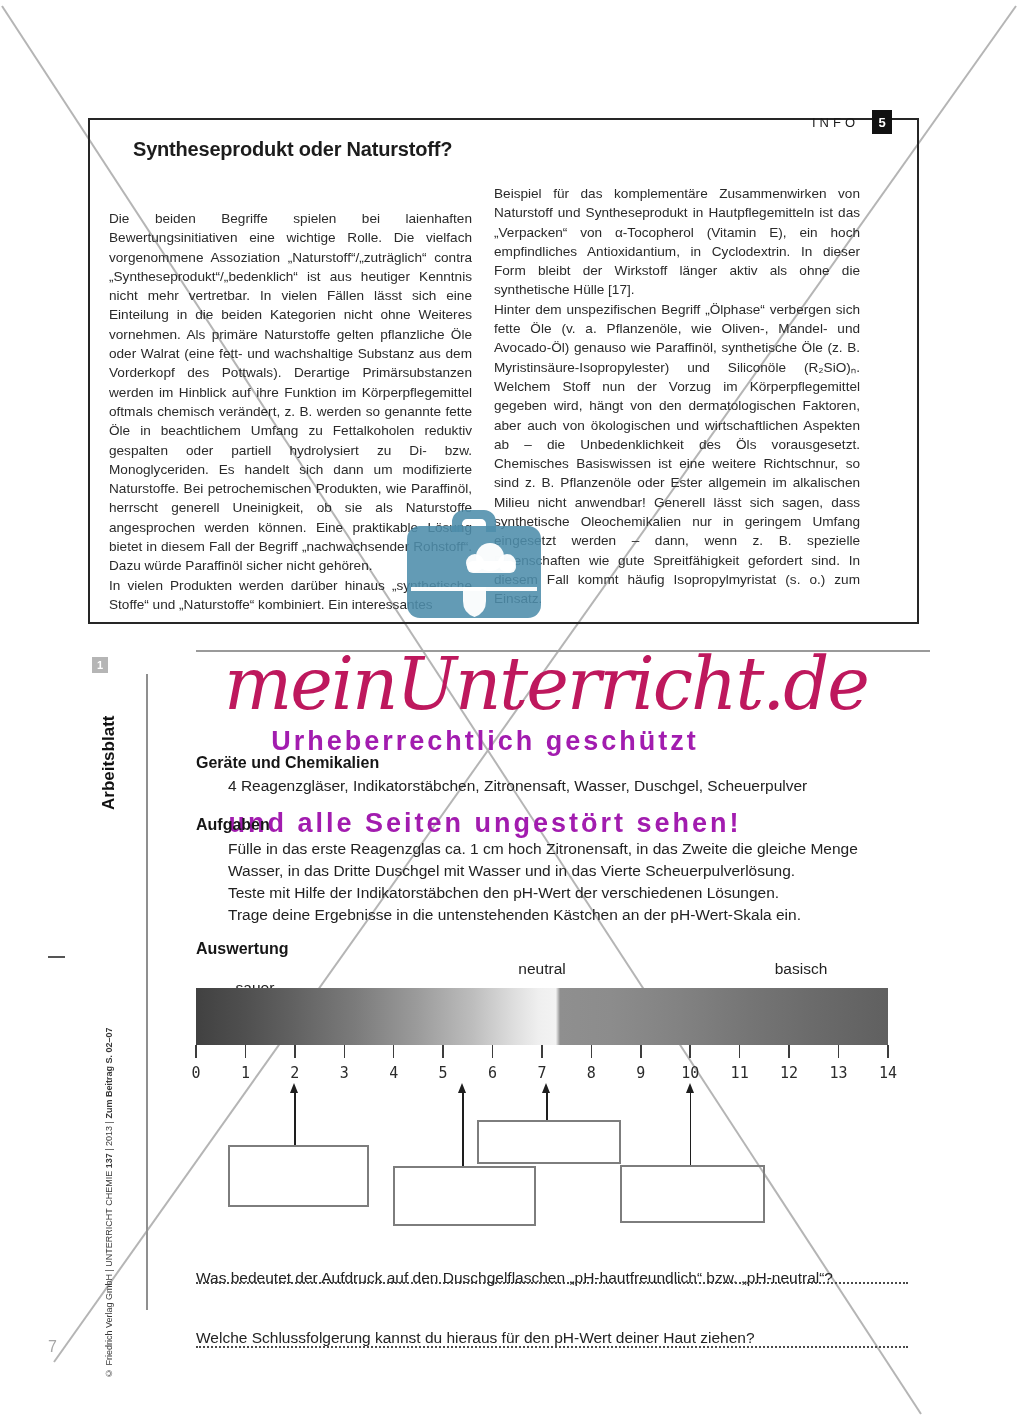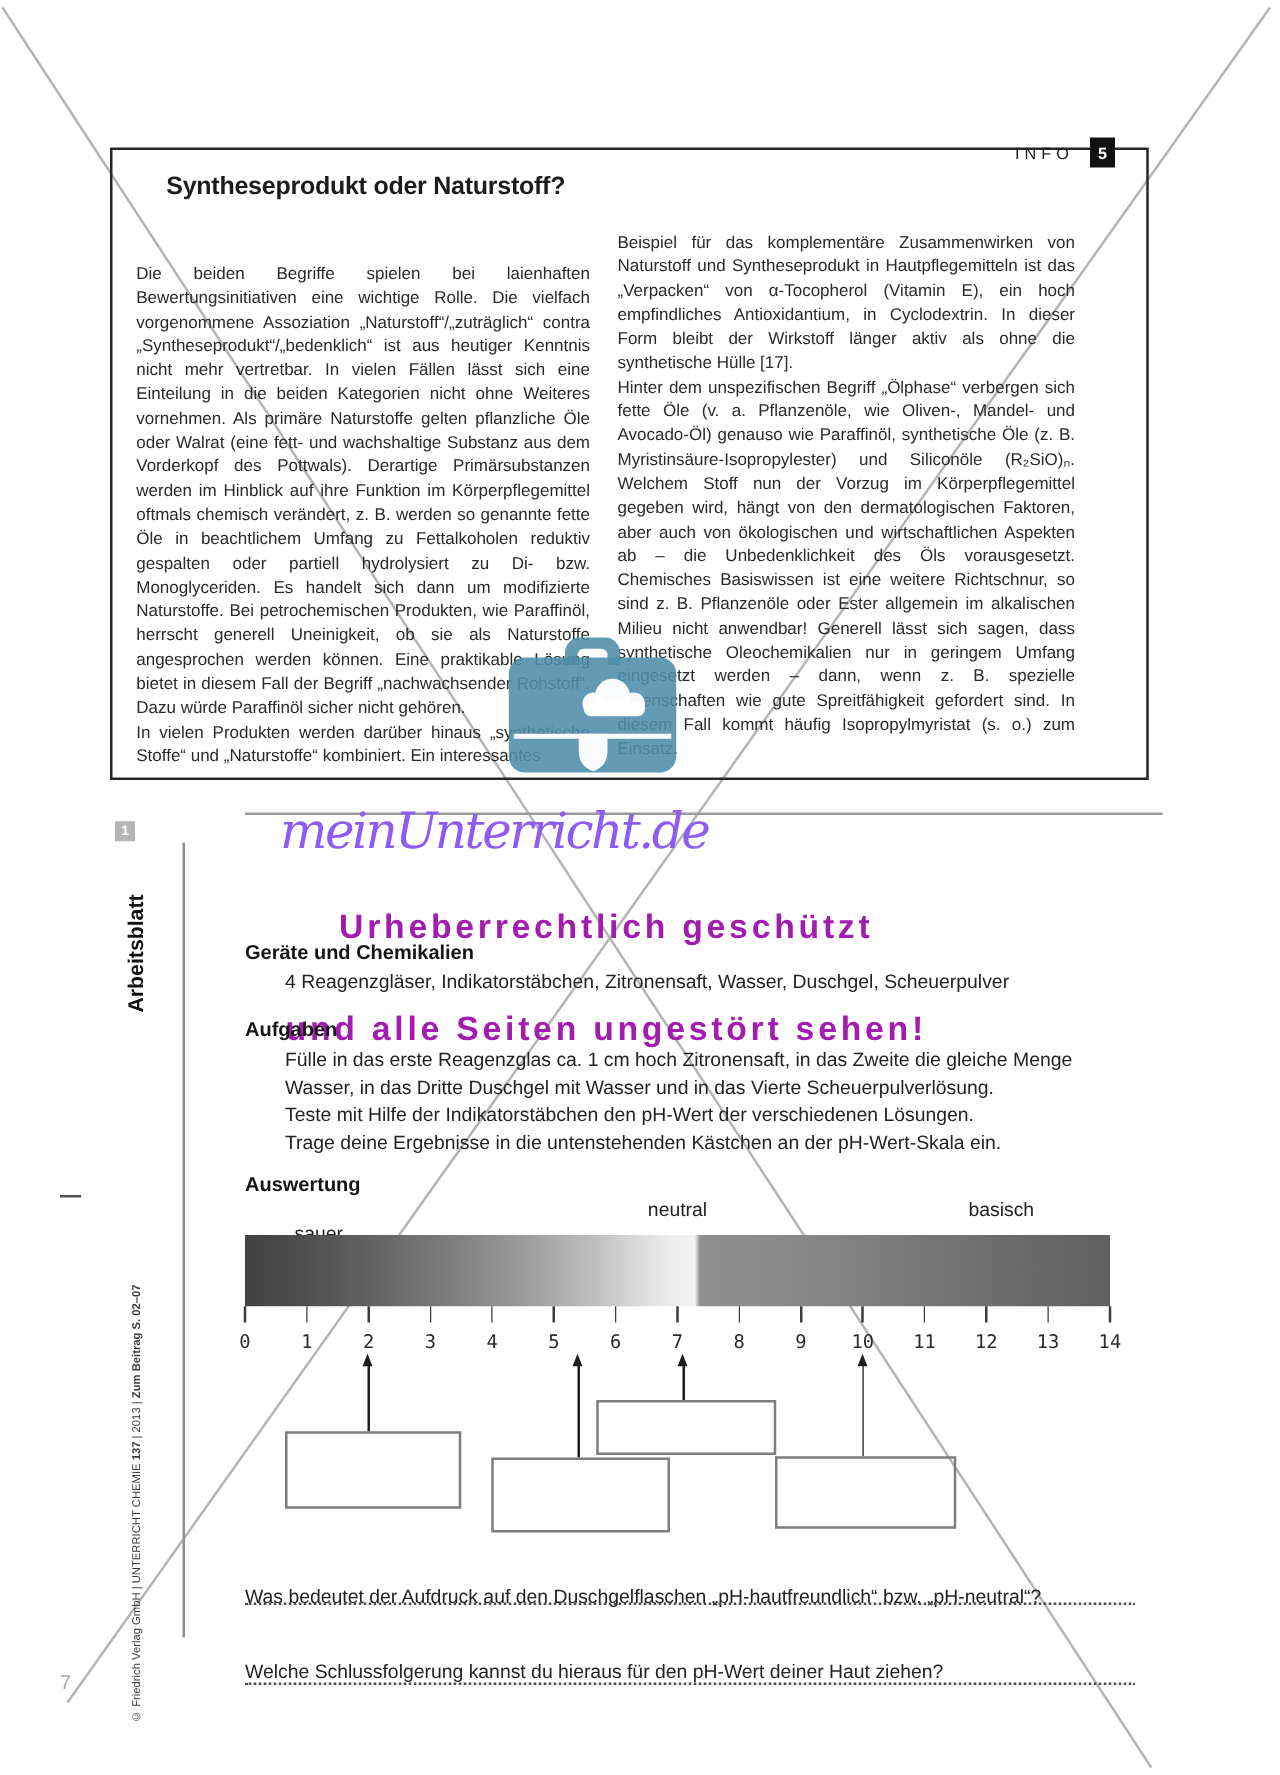--- a/index.html
+++ b/index.html
@@ -31,21 +31,21 @@
   .v-label{position:absolute;left:99px;top:700px;height:110px;writing-mode:vertical-rl;
            transform:rotate(180deg);font-size:17px;font-weight:bold;color:#111;}
   .v-copy{position:absolute;left:104px;top:1052px;height:326px;writing-mode:vertical-rl;
           transform:rotate(180deg);font-size:9px;color:#3a3a3a;white-space:nowrap;}
   .v-copy .b{font-weight:bold;}
   .pageno{position:absolute;left:48px;top:1338px;font-size:16px;color:#a6a6a6;}
   .margin-dash{position:absolute;left:48px;top:956px;width:17px;height:2px;background:#555;}
   
   .wm-rule{position:absolute;left:196px;top:650px;width:734px;height:1.5px;background:#9a9a9a;}
   .wm-script{position:absolute;left:224px;top:642px;font-family:"DejaVu Serif",serif;
-             font-style:italic;font-size:40px;color:#8b5cf6;letter-spacing:-2px;}
+             font-style:italic;font-size:72px;color:#be185d;letter-spacing:-2px;}
   .wm-line{position:absolute;left:485px;transform:translateX(-50%);white-space:nowrap;
            font-size:27px;font-weight:bold;letter-spacing:3px;color:#a21caf;}
   .wm-l1{top:726px;} .wm-l2{top:768px;} .wm-l3{top:808px;}
   .wm-case{position:absolute;left:406px;top:502px;}
   
   .ws-title{position:absolute;left:194px;top:712px;font-size:22px;font-weight:bold;color:#161616;}
   .ws-h{position:absolute;left:196px;font-size:16px;font-weight:bold;color:#161616;}
   .h-equip{top:754px;} .h-tasks{top:816px;} .h-eval{top:940px;}
   .ws-equip{position:absolute;left:228px;top:777px;font-size:15.5px;color:#222;}
   .ws-tasks{position:absolute;left:228px;top:838px;width:658px;font-size:15.5px;line-height:22px;color:#222;}

